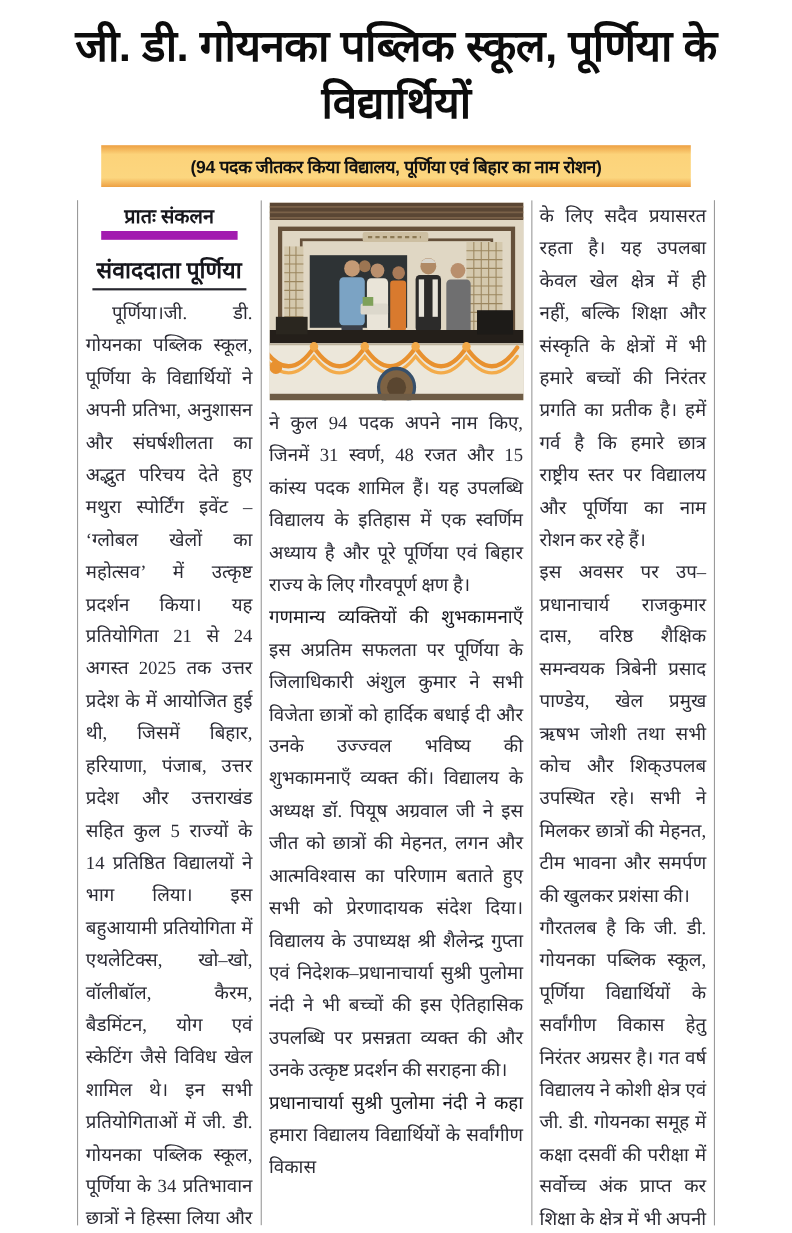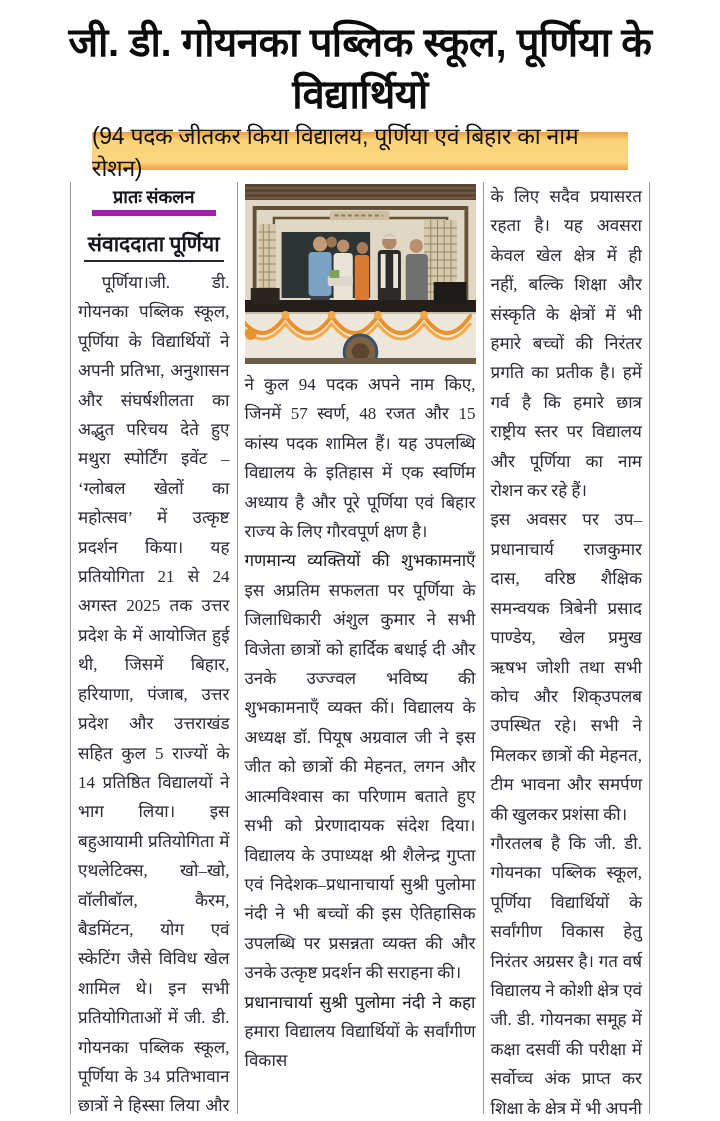--- a/index.html
+++ b/index.html
@@ -24,22 +24,22 @@
     color:#0c0c0c;
     letter-spacing:-0.5px;
   }
   
   .strap {
     margin:12px 30px 0 30px;
     height:38px;
     display:flex; align-items:center; justify-content:center;
     background:linear-gradient(180deg,#eda043 0%,#fcd37a 22%,#fcd67f 78%,#eda043 100%);
     font-family:"Liberation Sans","DejaVu Sans",sans-serif;
-    font-weight:400;
-    font-size:23px;
+    font-weight:700;
+    font-size:16px;
     color:#111;
     letter-spacing:-0.3px;
   }
   
   .body-wrap {
     margin:12px 8px 0 8px;
     display:flex;
     height:932px;
     border-left:1px solid #9a9a9a;
     border-right:1px solid #9a9a9a;
@@ -50,21 +50,21 @@
   .col + .col { border-left:1px solid #9a9a9a; }
   .col-right { border-left:1px solid #9a9a9a; }
 
   .byline-1 {
     display:block;
     margin:2px 14px 0 14px;
     text-align:center;
     font-weight:700;
     font-size:18px;
     line-height:26px;
-    border-bottom:6px solid #a21caf;
+    border-bottom:8px solid #a21caf;
     color:#16161c;
   }
   .byline-2 {
     display:block;
     margin:12px 6px 6px 6px;
     text-align:center;
     font-weight:700;
     font-size:21px;
     line-height:32px;
     border-bottom:2px solid #26262e;
@@ -204,25 +204,25 @@
 
           <g>
             <circle cx="120" cy="168" r="17" fill="#7d6243" stroke="#37506b" stroke-width="3"></circle>
             <circle cx="120" cy="168" r="9" fill="#5a4630"></circle>
           </g>
 
           <rect x="0" y="174" width="240" height="6" fill="#6e5c46"></rect>
         </svg>
       </div>
 
-      <p class="body-text">ने कुल 94 पदक अपने नाम किए, जिनमें 57 स्वर्ण, 48 रजत और 15 कांस्य पदक शामिल हैं। यह उपलब्धि विद्यालय के इतिहास में एक स्वर्णिम अध्याय है और पूरे पूर्णिया एवं बिहार राज्य के लिए गौरवपूर्ण क्षण है।</p>
+      <p class="body-text">ने कुल 94 पदक अपने नाम किए, जिनमें 31 स्वर्ण, 48 रजत और 15 कांस्य पदक शामिल हैं। यह उपलब्धि विद्यालय के इतिहास में एक स्वर्णिम अध्याय है और पूरे पूर्णिया एवं बिहार राज्य के लिए गौरवपूर्ण क्षण है।</p>
       <p class="body-text"><span class="runin">गणमान्य व्यक्तियों की शुभकामनाएँ</span><span> इस अप्रतिम सफलता पर पूर्णिया के जिलाधिकारी अंशुल कुमार ने सभी विजेता छात्रों को हार्दिक बधाई दी और उनके उज्ज्वल भविष्य की शुभकामनाएँ व्यक्त कीं। विद्यालय के अध्यक्ष डॉ. पियूष अग्रवाल जी ने इस जीत को छात्रों की मेहनत, लगन और आत्मविश्वास का परिणाम बताते हुए सभी को प्रेरणादायक संदेश दिया। विद्यालय के उपाध्यक्ष श्री शैलेन्द्र गुप्ता एवं निदेशक–प्रधानाचार्या सुश्री पुलोमा नंदी ने भी बच्चों की इस ऐतिहासिक उपलब्धि पर प्रसन्नता व्यक्त की और उनके उत्कृष्ट प्रदर्शन की सराहना की।</span></p>
       <p class="body-text"><span class="runin">प्रधानाचार्या सुश्री पुलोमा नंदी ने कहा</span><span> हमारा विद्यालय विद्यार्थियों के सर्वांगीण विकास</span></p>
     </div>
 
     <div class="col col-right">
-      <p class="body-text">के लिए सदैव प्रयासरत रहता है। यह अवसरा केवल खेल क्षेत्र में ही नहीं, बल्कि शिक्षा और संस्कृति के क्षेत्रों में भी हमारे बच्चों की निरंतर प्रगति का प्रतीक है। हमें गर्व है कि हमारे छात्र राष्ट्रीय स्तर पर विद्यालय और पूर्णिया का नाम रोशन कर रहे हैं।</p>
+      <p class="body-text">के लिए सदैव प्रयासरत रहता है। यह उपलबा केवल खेल क्षेत्र में ही नहीं, बल्कि शिक्षा और संस्कृति के क्षेत्रों में भी हमारे बच्चों की निरंतर प्रगति का प्रतीक है। हमें गर्व है कि हमारे छात्र राष्ट्रीय स्तर पर विद्यालय और पूर्णिया का नाम रोशन कर रहे हैं।</p>
       <p class="body-text">इस अवसर पर उप–प्रधानाचार्य राजकुमार दास, वरिष्ठ शैक्षिक समन्वयक त्रिबेनी प्रसाद पाण्डेय, खेल प्रमुख ऋषभ जोशी तथा सभी कोच और शिक्उपलब उपस्थित रहे। सभी ने मिलकर छात्रों की मेहनत, टीम भावना और समर्पण की खुलकर प्रशंसा की।</p>
       <p class="body-text">गौरतलब है कि जी. डी. गोयनका पब्लिक स्कूल, पूर्णिया विद्यार्थियों के सर्वांगीण विकास हेतु निरंतर अग्रसर है। गत वर्ष विद्यालय ने कोशी क्षेत्र एवं जी. डी. गोयनका समूह में कक्षा दसवीं की परीक्षा में सर्वोच्च अंक प्राप्त कर शिक्षा के क्षेत्र में भी अपनी श्रेष्ठता सिद्ध की थी। विद्यालय परिवार आशावान है कि आने वाले समय में भी हमारे छात्र शिक्षा, खेल एवं सांस्कृतिक गतिविधियों में नए कीर्तिमान स्थापित करेंगे और विद्यालय के साथ–साथ पूर्णिया और बिहार का मान बढ़ाते रहेंगे।</p>
     </div>
 
   </div>
 </div>
 
 </body></html>

